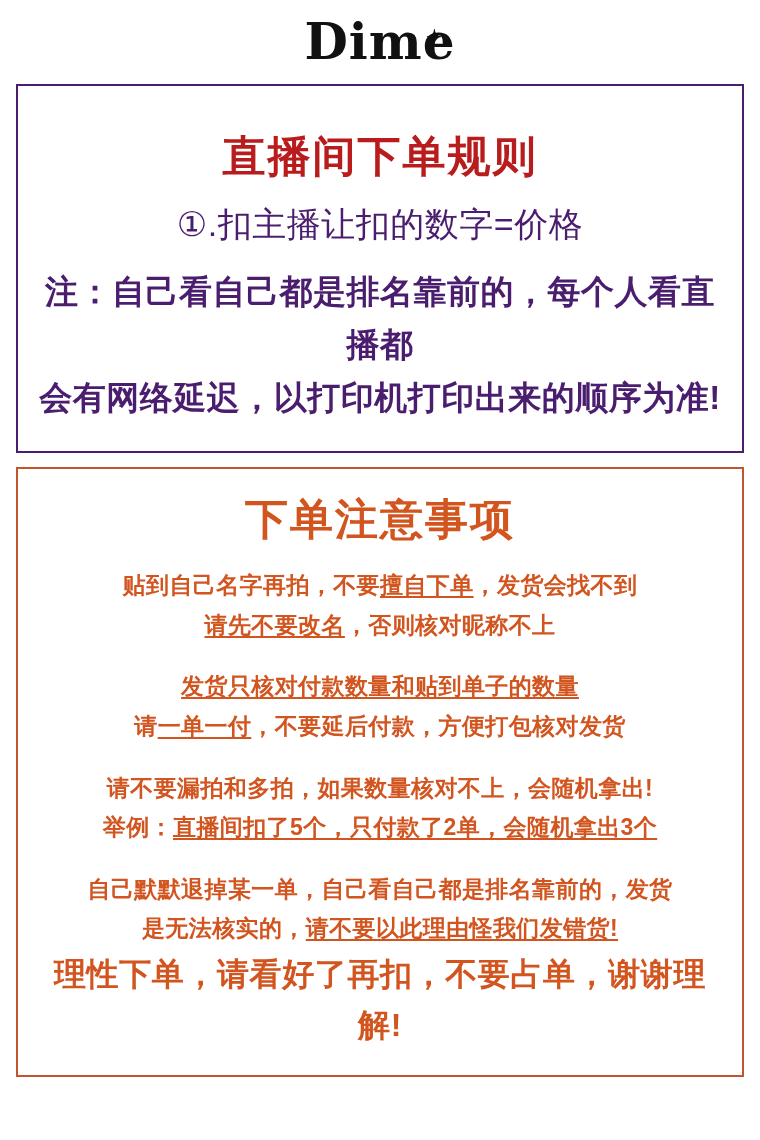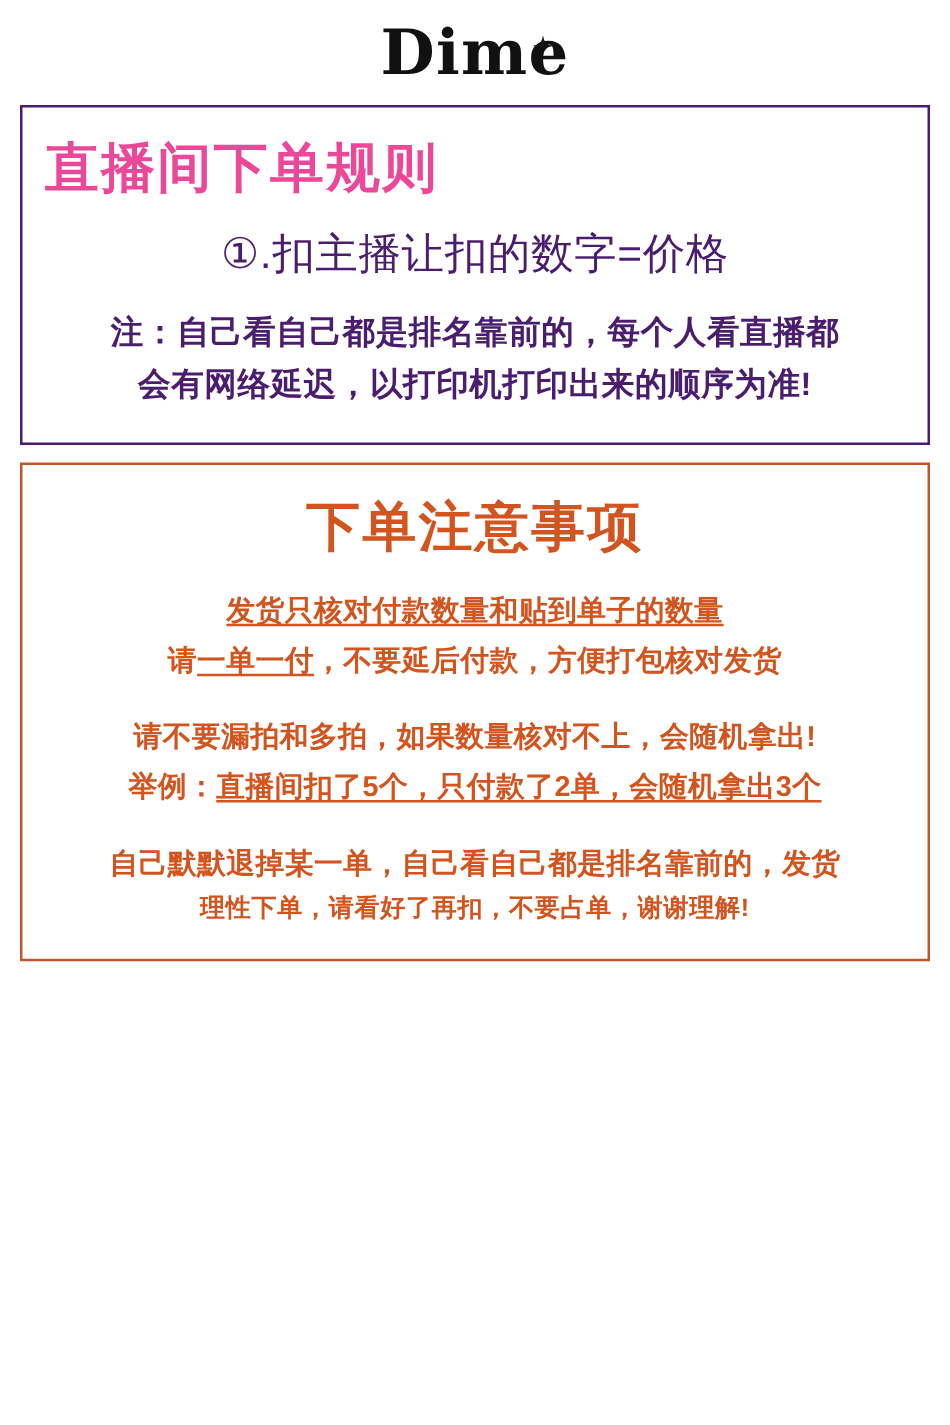--- a/index.html
+++ b/index.html
@@ -60,47 +60,47 @@
     padding: 22px 18px 26px;
   }
   .card-notes {
     border: 2px solid #c0562a;
     padding: 20px 31px 24px;
     margin-top: 14px;
   }
 
   
   .rules-title {
-    text-align: left;
-    color: #ec4899;
+    text-align: center;
+    color: #b91c1c;
     font-family: "DejaVu Serif", "Liberation Serif", serif;
     font-weight: 700;
     font-size: 43px;
     letter-spacing: 2px;
-    margin: 3px 0 16px;
+    margin: 24px 0 16px;
     line-height: 1.15;
   }
   .rules-list {
     list-style: none;
     margin: 0;
     padding: 0;
   }
   .rules-list li {
     text-align: center;
     color: #4a1d6e;
     font-size: 34px;
     line-height: 1.62;
     letter-spacing: 0.5px;
     font-weight: 500;
   }
   .rules-note {
     margin-top: 12px;
     color: #4a1d6e;
     font-weight: 700;
-    font-size: 26px;
+    font-size: 33px;
     line-height: 1.62;
     letter-spacing: 0.5px;
     text-align: center;
   }
   .rules-note .line {
     display: block;
   }
   .rules-note .line-1 { text-indent: 0; }
 
   
@@ -124,21 +124,21 @@
   .note-line {
     display: block;
     color: #d2551f;
     font-size: 23px;
     line-height: 1.72;
     letter-spacing: 0.4px;
     font-weight: 600;
   }
   .final-line {
     color: #d2551f;
-    font-size: 20px;
+    font-size: 32px;
     font-weight: 700;
     letter-spacing: 0.6px;
     text-align: center;
     line-height: 1.6;
   }
   .u { text-decoration: underline; text-underline-offset: 3px; }
 </style>
 </head>
 <body>
 
@@ -159,27 +159,32 @@
     <div class="rules-note">
       <span class="line line-1">注：自己看自己都是排名靠前的，每个人看直播都</span>
       <span class="line">会有网络延迟，以打印机打印出来的顺序为准!</span>
     </div>
   </div>
 
   <div class="card card-notes">
     <div class="notes-title">下单注意事项</div>
     <div id="notes-blocks">
         <div class="note-block">
+          <span class="note-line"><span>贴到自己名字再拍，不要</span><span class="u">擅自下单</span><span>，发货会找不到</span></span>
+          <span class="note-line"><span class="u">请先不要改名</span><span>，否则核对昵称不上</span></span>
+        </div>
+        <div class="note-block">
           <span class="note-line"><span class="u">发货只核对付款数量和贴到单子的数量</span></span>
           <span class="note-line"><span>请</span><span class="u">一单一付</span><span>，不要延后付款，方便打包核对发货</span></span>
         </div>
         <div class="note-block">
           <span class="note-line"><span>请不要漏拍和多拍，如果数量核对不上，会随机拿出!</span></span>
           <span class="note-line"><span>举例：</span><span class="u">直播间扣了5个，只付款了2单，会随机拿出3个</span></span>
         </div>
         <div class="note-block">
           <span class="note-line"><span>自己默默退掉某一单，自己看自己都是排名靠前的，发货</span></span>
+          <span class="note-line"><span>是无法核实的，</span><span class="u">请不要以此理由怪我们发错货!</span></span>
         </div>
       </div>
     <div class="final-line">理性下单，请看好了再扣，不要占单，谢谢理解!</div>
   </div>
 
 </div>
 
 </body></html>

